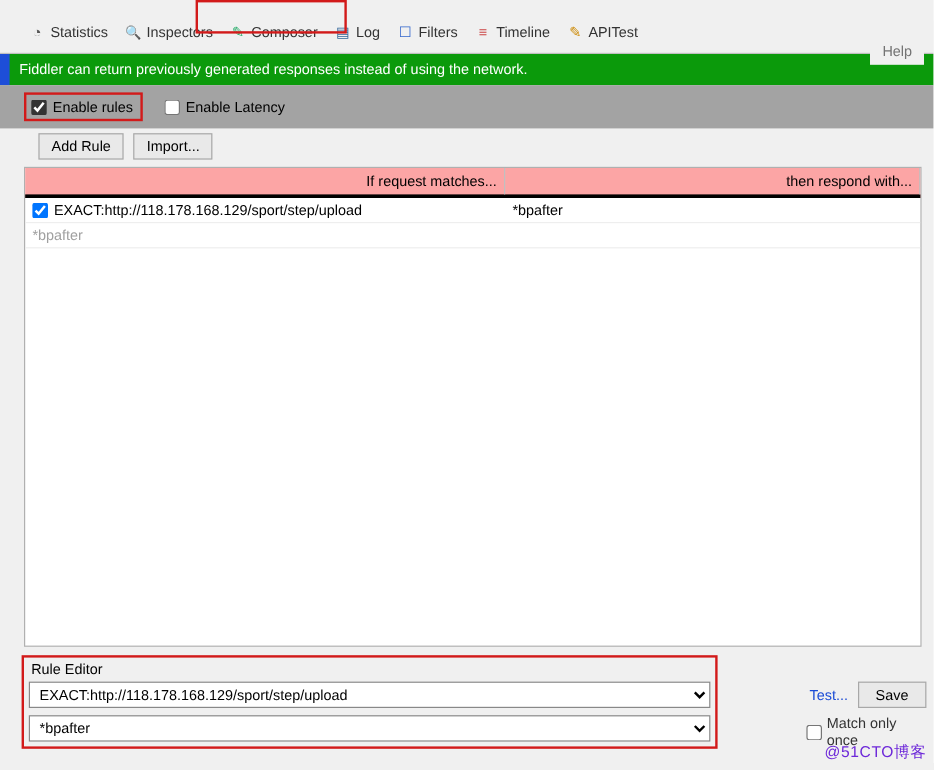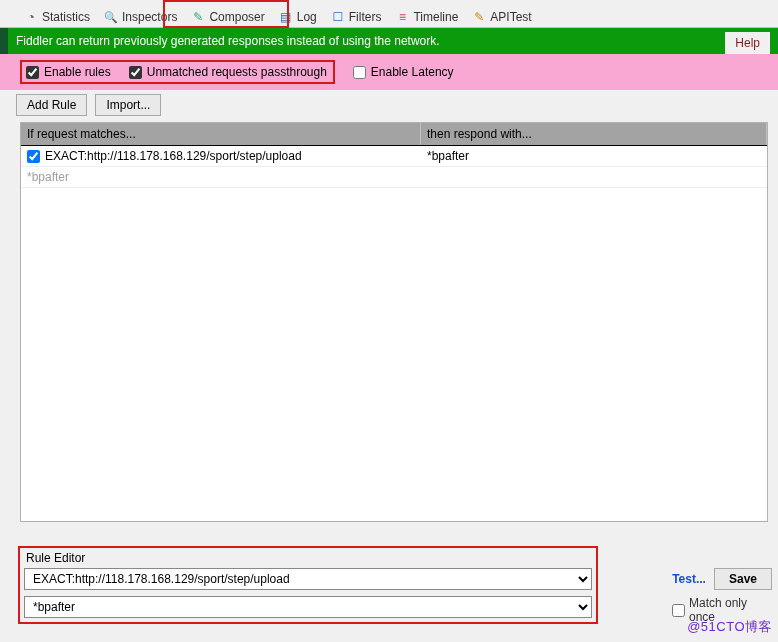--- a/index.html
+++ b/index.html
@@ -9,25 +9,26 @@
     background: #f0f0f0;
     color: #000;
     width: 778px;
     height: 642px;
     overflow: hidden;
     position: relative;
   }
   
   .tabs {
     display: flex;
-    align-items: flex-end;
+    align-items: flex-start;
     background: #f0f0f0;
     height: 28px;
     padding-left: 18px;
     border-bottom: 1px solid #c0c0c0;
+    margin-top: 17px;
   }
   .tab {
     display: flex;
     align-items: center;
     padding: 3px 8px 3px 6px;
     gap: 4px;
     cursor: pointer;
     color: #333;
   }
   .tab.active {
@@ -46,40 +47,40 @@
   }
   
   .banner {
     background: #0b9a0b;
     color: #fff;
     padding: 6px 8px;
     font-size: 12px;
     display: flex;
     justify-content: space-between;
     align-items: center;
-    border-left: 8px solid #14532d;
+    border-left: 8px solid #1d4ed8;
     text-align: center;
   }
-  .help-link { color: #7f1d1d; cursor: pointer; background:#f0f0f0; padding:4px 10px;}
+  .help-link { color: #737373; cursor: pointer; background:#f0f0f0; padding:4px 10px;}
   
   .opt-row {
     display: flex;
     align-items: center;
     gap: 18px;
     padding: 6px 10px 6px 20px;
-    background: #f9a8d4;
+    background: #a3a3a3;
   }
   .chk { display: inline-flex; align-items: center; gap: 5px; }
   .chk input { width:13px; height:13px; accent-color:#333; }
   .opt-hl { border: 2px solid #d21a1a; padding: 3px 6px 3px 4px; display:inline-flex; gap:18px;}
   
   .btn-row {
     display: flex;
     gap: 8px;
-    padding: 4px 10px 6px 16px;
+    padding: 4px 10px 6px 32px;
   }
   .btn {
     background: #e9e9e9;
     border: 1px solid #a8a8a8;
     padding: 3px 10px;
     font: inherit;
     cursor: pointer;
     min-width: 64px;
   }
   
@@ -90,22 +91,23 @@
     height: 400px;
     display: flex;
     flex-direction: column;
   }
   .grid-head, .grid-row {
     display: grid;
     grid-template-columns: 400px 1fr;
     font-size: 12px;
   }
   .grid-head {
-    background: #a3a3a3;
-    border-bottom: 1px solid #000000;
+    background: #fca5a5;
+    border-bottom: 3px solid #000000;
+    text-align: right;
   }
   .grid-head .cell {
     padding: 4px 6px;
     border-right: 1px solid #c0c0c0;
     font-weight: normal;
   }
   .grid-row .cell {
     padding: 3px 6px;
     display: flex;
     align-items: center;
@@ -127,21 +129,21 @@
   .rule-editor-title { font-size:12px; padding:1px 2px 3px 2px; }
   .rule-row { display:flex; margin-bottom:6px; }
   .rule-row select, .rule-row .combo {
     flex:1; font:inherit; padding:2px 4px; border:1px solid #888; background:#fff;
     height:22px;
   }
   .right-col {
     position:absolute; right:6px; bottom:18px; width:100px;
     display:flex; flex-direction:column; gap:6px; align-items:flex-start;
   }
-  .right-col .row1 { display:flex; gap:8px; align-items:center; width:100%; justify-content:flex-end;font-weight:bold;}
+  .right-col .row1 { display:flex; gap:8px; align-items:center; width:100%; justify-content:flex-end;}
   .test-link { color:#1a4bd6; cursor:pointer; }
   .save-btn { background:#e9e9e9; border:1px solid #a8a8a8; padding:3px 14px; font:inherit; cursor:pointer;}
   .match-once { display:flex; align-items:center; gap:4px; font-size:12px; color:#333;}
   .watermark {
     position:absolute; right:6px; bottom:6px; color:#6d28d9; font-size:13px;
     pointer-events:none; letter-spacing:0.5px;
   }
   
   .ic-stats::before{content:"◔";color:#555;}
   .ic-insp::before{content:"🔍";font-size:11px;}
@@ -191,24 +193,20 @@
 <div class="banner">
   <span>Fiddler can return previously generated responses instead of using the network.</span>
 </div>
 <span class="help-link" style="position:absolute; right:8px; top:32px;">Help</span>
 
 <div class="opt-row">
   <span class="opt-hl">
     <label class="chk">
       <input type="checkbox" checked="" style="">
       <span>Enable rules</span>
-    </label>
-    <label class="chk">
-      <input type="checkbox" checked="" style="">
-      <span>Unmatched requests passthrough</span>
     </label>
   </span>
   <label class="chk">
     <input type="checkbox" style="">
     <span>Enable Latency</span>
   </label>
 </div>
 
 <div class="btn-row">
   <button class="btn">Add Rule</button>

